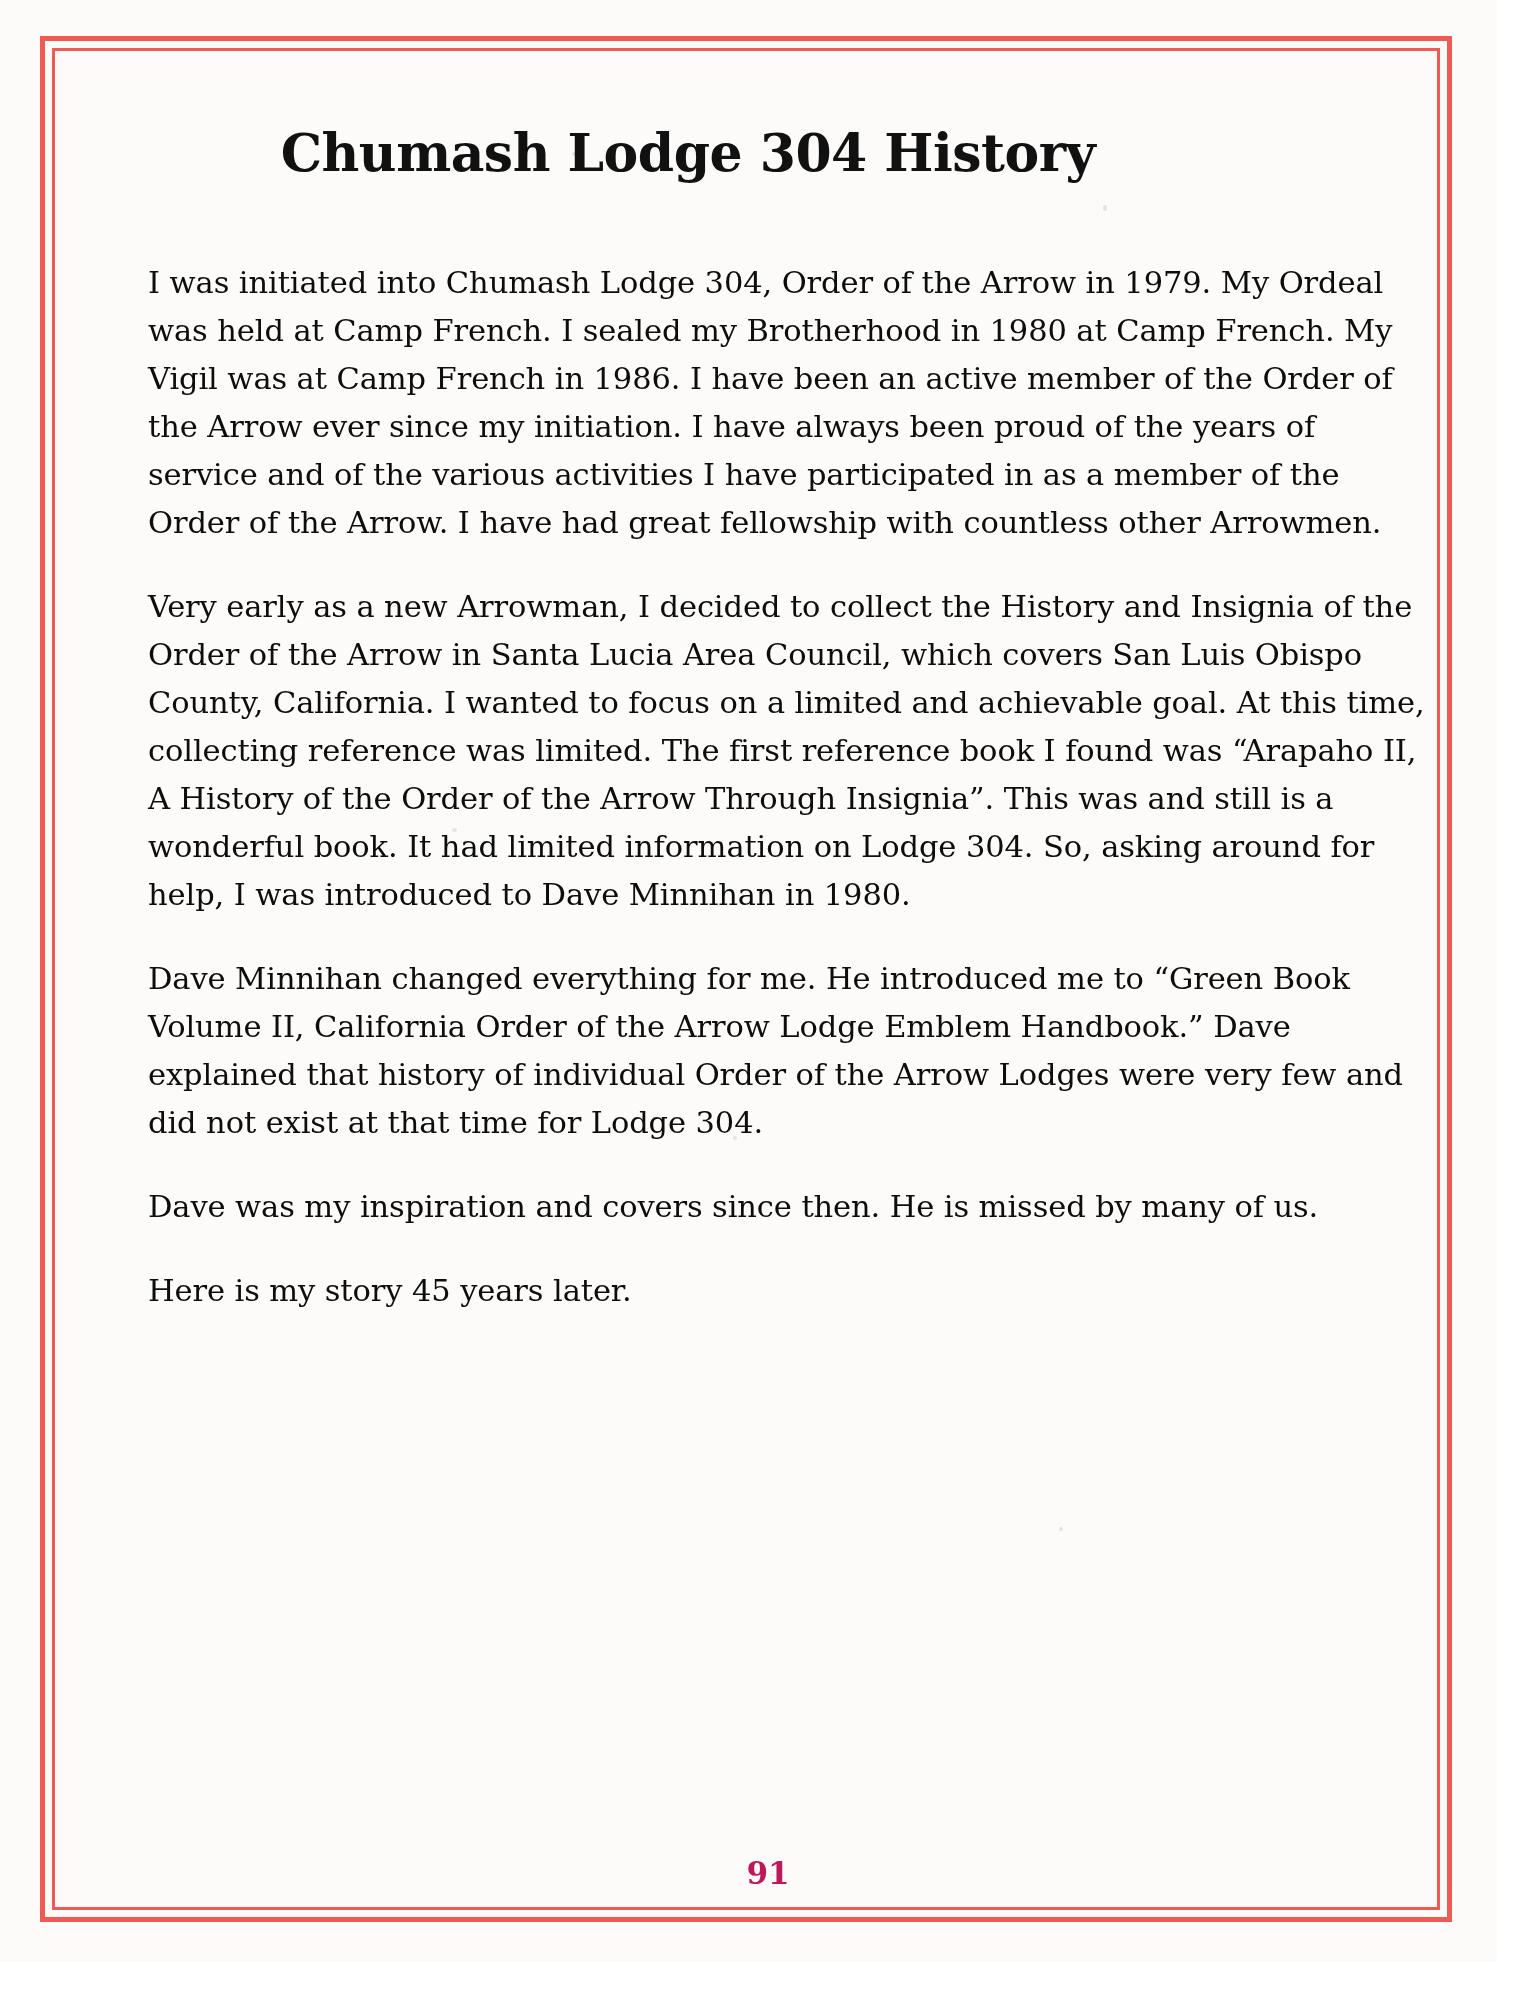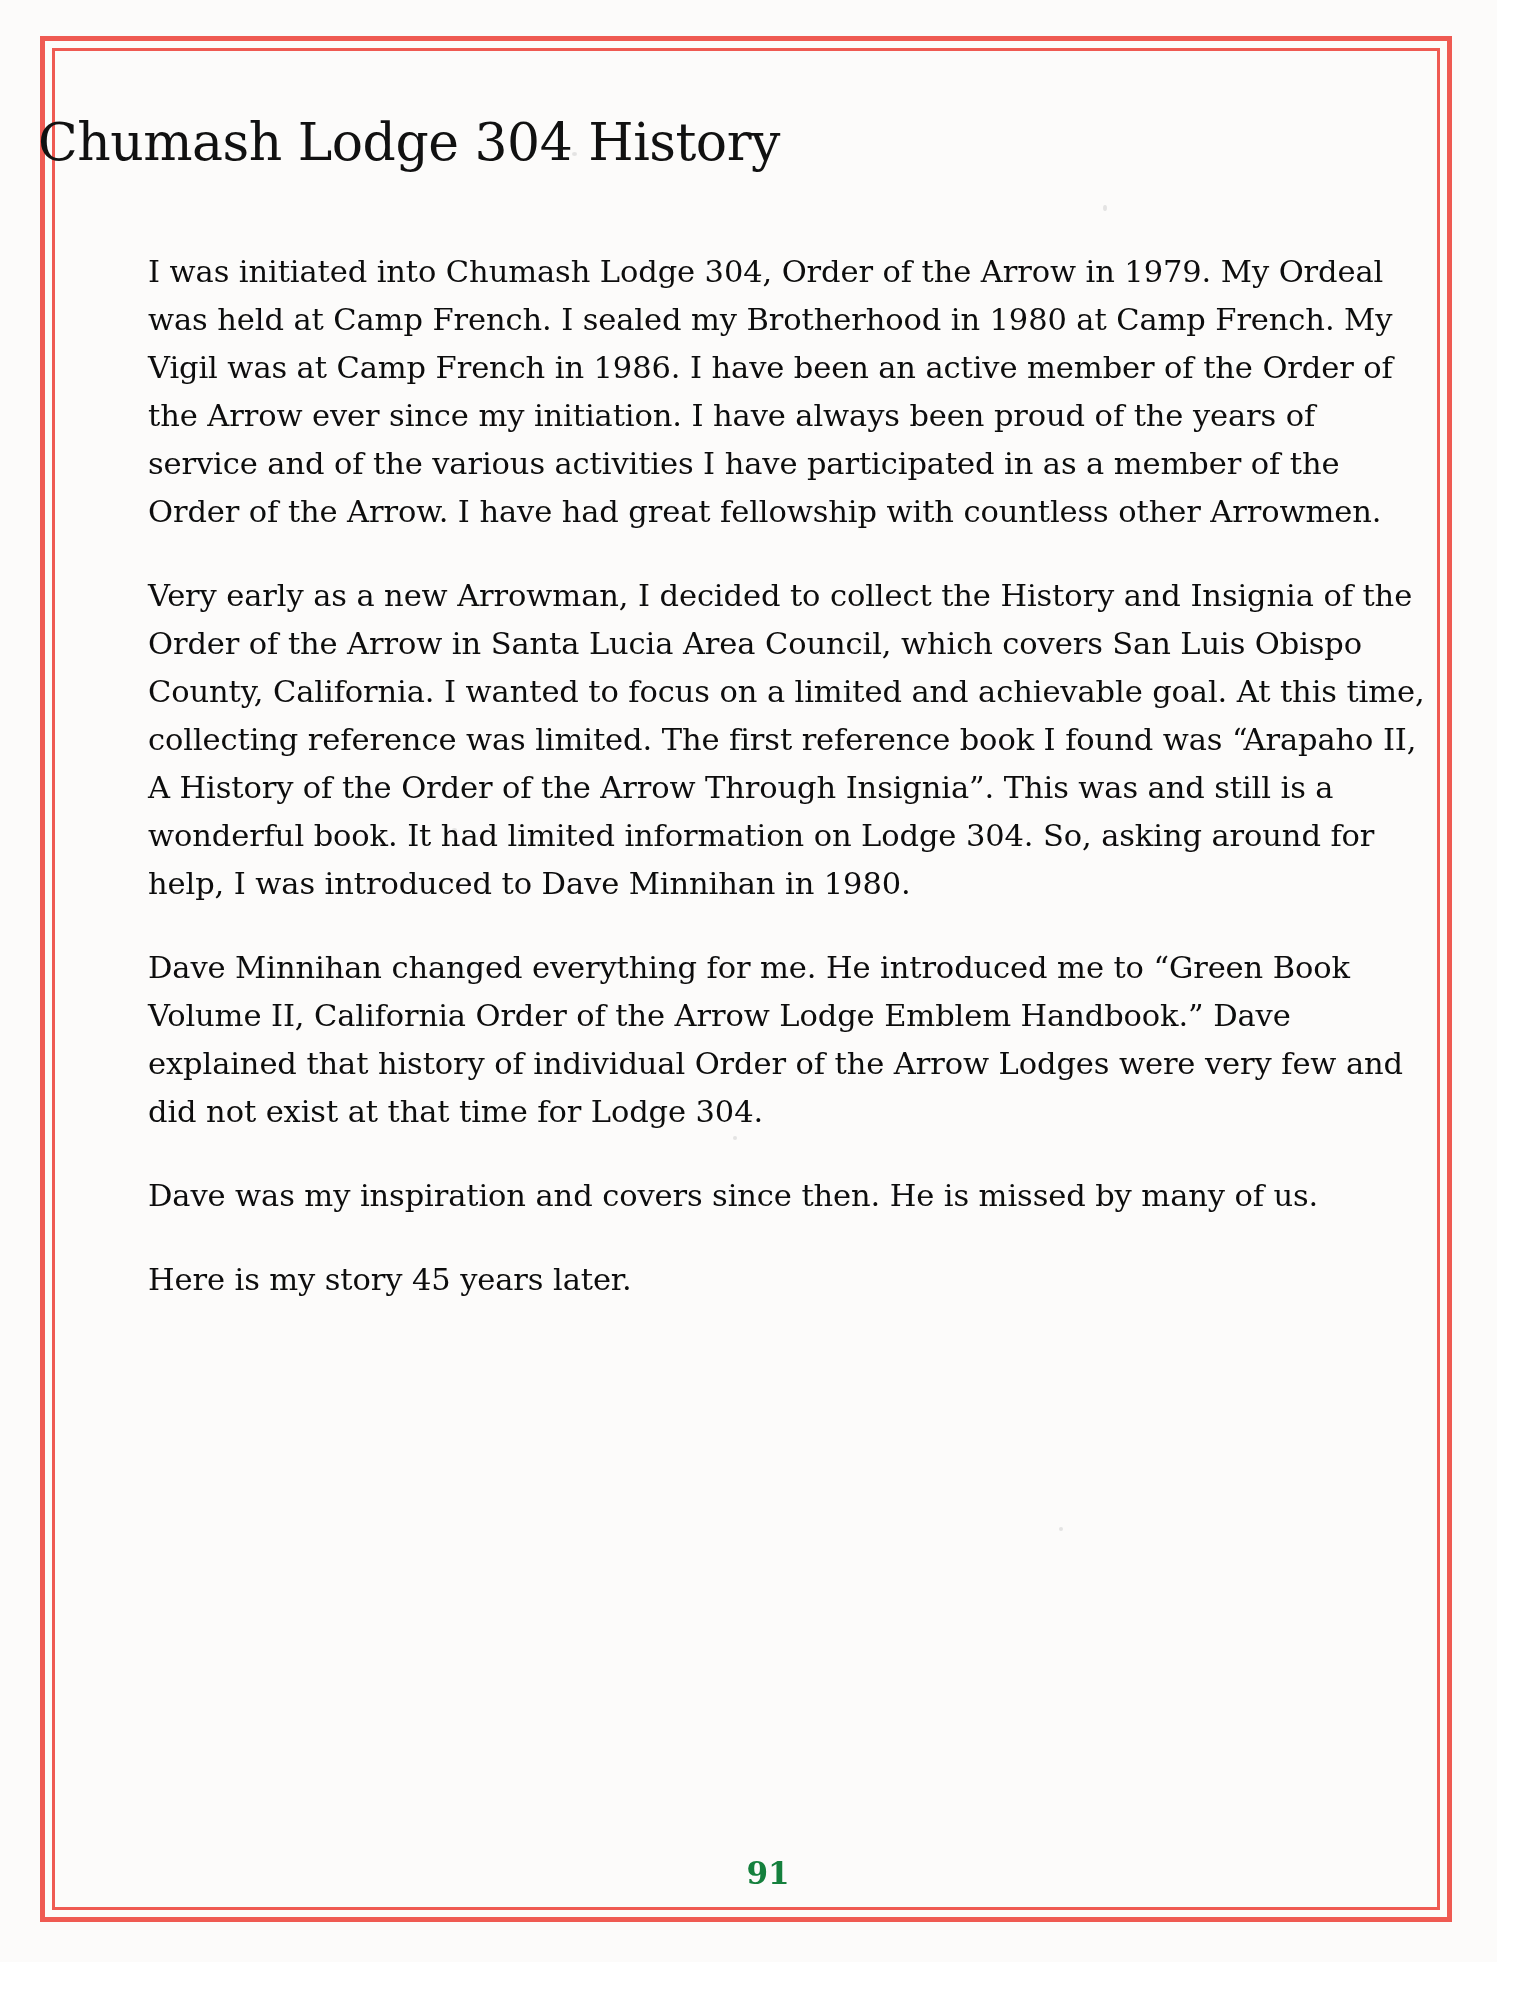--- a/index.html
+++ b/index.html
@@ -65,26 +65,26 @@
   }
   .content {
     position: absolute;
     left: 148px;
     top: 108px;
     width: 1305px;
     box-sizing: border-box;
   }
   .doc-title {
     font-family: "DejaVu Serif", "Liberation Serif", serif;
-    font-weight: normal;
+    font-weight: bold;
     font-size: 52px;
     color: #111111;
-    text-align: left;
+    text-align: center;
     letter-spacing: -0.5px;
-    margin: 4px 0 0 -110px;
+    margin: 14px 0 0 -110px;
     width: 1300px;
   }
   .body-text {
     margin-top: 76px;
     width: 1285px;
   }
   .body-text p {
     font-family: "DejaVu Serif", "Liberation Serif", serif;
     font-weight: normal;
     font-size: 30.5px;
@@ -96,21 +96,21 @@
   }
   .page-number {
     position: absolute;
     left: 0;
     top: 1855px;
     width: 1536px;
     text-align: center;
     font-family: "DejaVu Serif", "Liberation Serif", serif;
     font-weight: bold;
     font-size: 31px;
-    color: #15803d;
+    color: #be185d;
   }
   
   .speck {
     position: absolute;
     background: #cfcfcf;
     border-radius: 50%;
     opacity: 0.55;
   }
 </style>
 </head>

